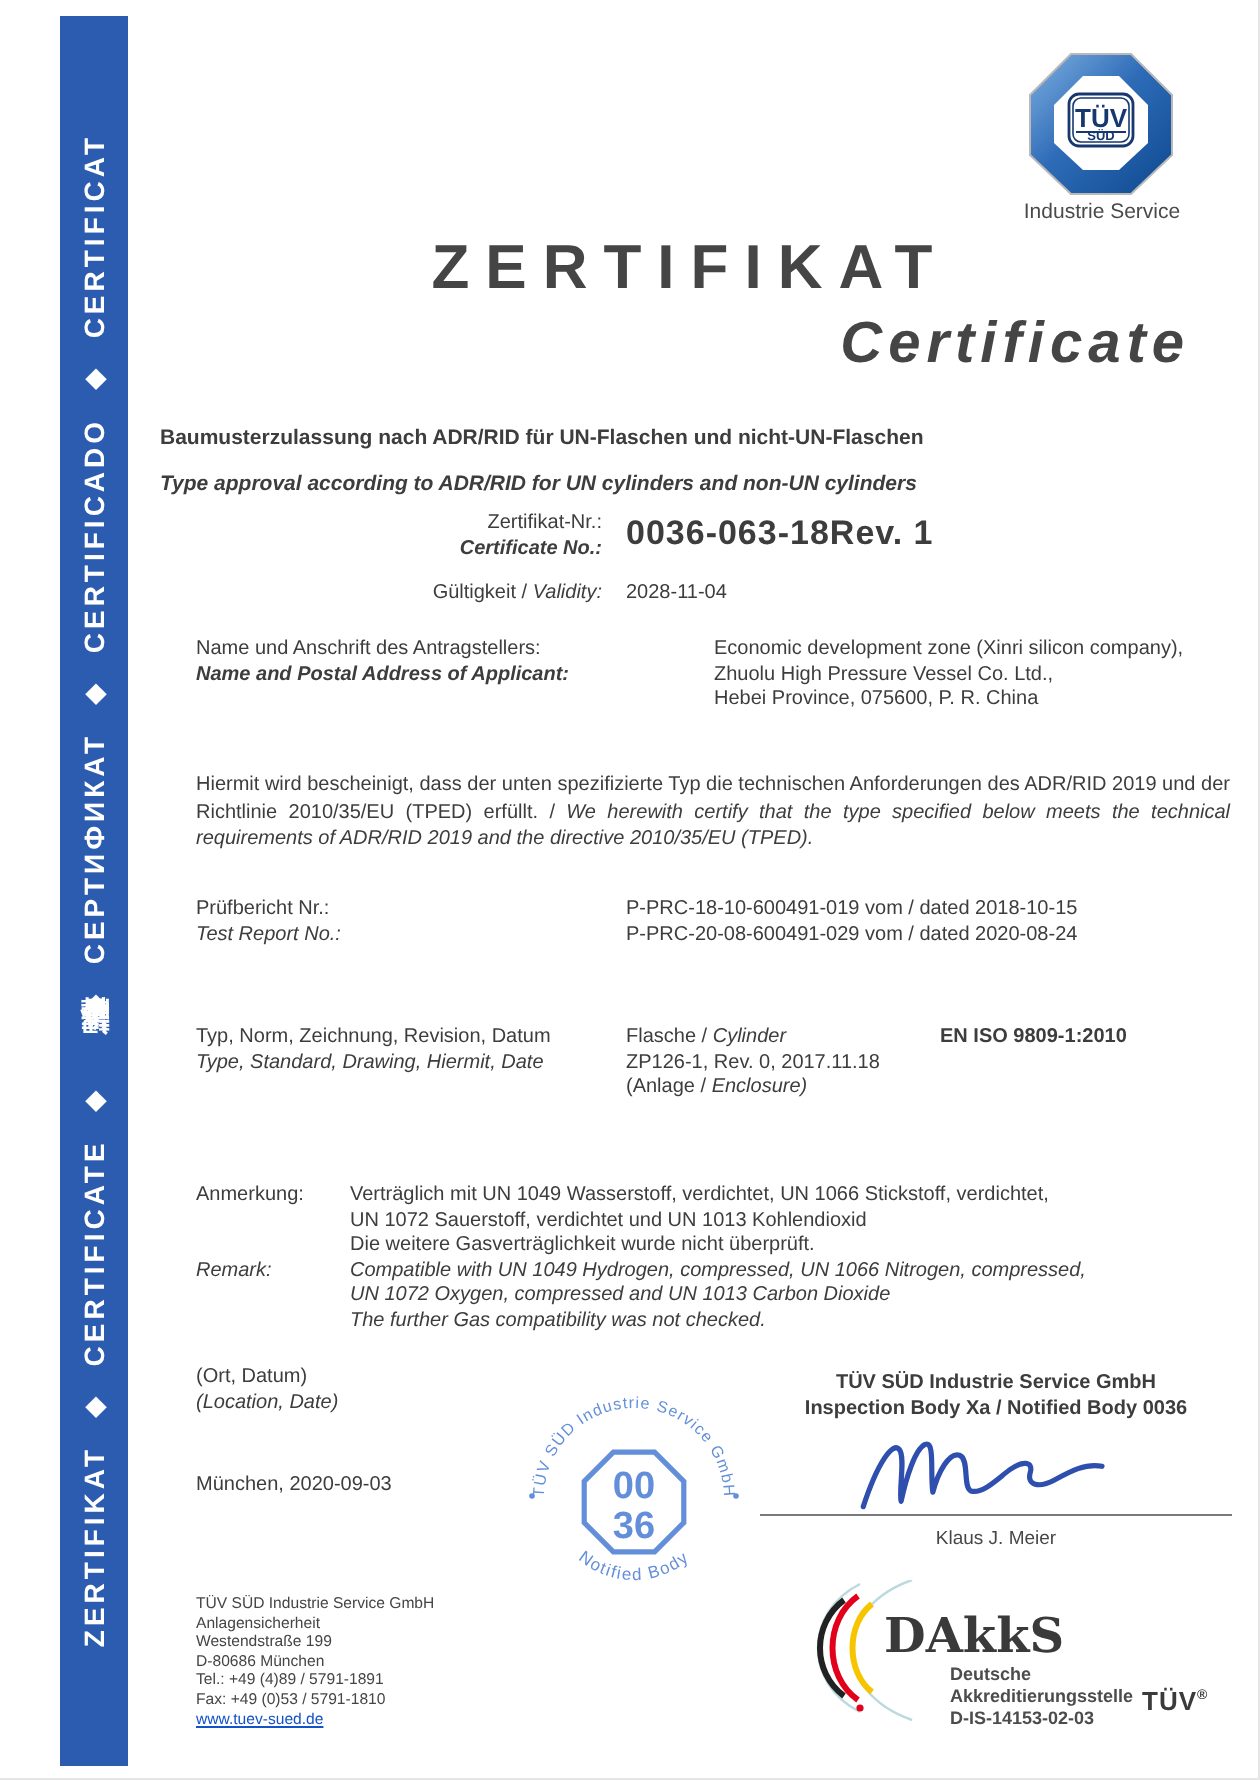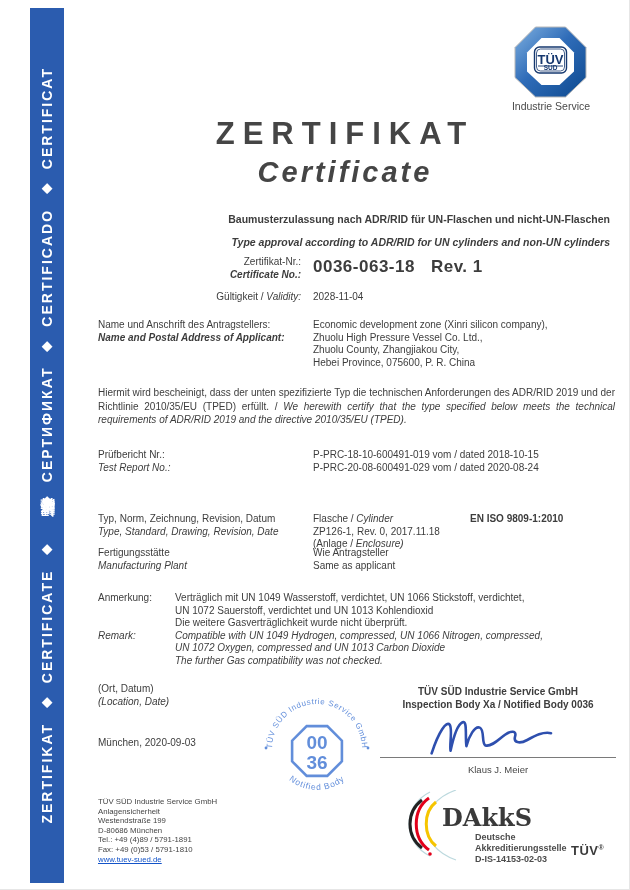--- a/index.html
+++ b/index.html
@@ -22,35 +22,35 @@
   }
 
   
   .logo { position:absolute; left:513px; top:26px; width:75px; height:72px; }
   .logo-caption { position:absolute; left:496px; top:100px; width:110px; text-align:center;
     font-size:10.5px; color:#4a4a4a; }
 
   
   .titles { position:absolute; left:95px; top:116px; width:500px; text-align:center; color:#454545; }
   .title-de { font-size:31px; font-weight:bold; letter-spacing:8px; }
-  .title-en { font-size:29px; font-weight:bold; font-style:italic; letter-spacing:3px; margin-top:4px; }
-  .subtitles { position:absolute; left:80px; top:213px; width:530px; text-align:right; }
+  .title-en { font-size:29px; font-weight:bold; font-style:italic; letter-spacing:3px; margin-top:4px;text-align:right; }
+  .subtitles { position:absolute; left:80px; top:213px; width:530px; text-align:left; }
   .sub-de { font-size:10.5px; font-weight:bold; }
   .sub-en { font-size:10.5px; font-weight:bold; font-style:italic; margin-top:11px; }
 
   
   .row { position:absolute; left:95px; width:520px; display:grid; grid-template-columns:218px 1fr;
     font-size:10px; line-height:12.5px; }
   .lbl { padding-left:3px; }
   .lbl.r { text-align:right; padding-right:12px; }
   .b { font-weight:normal; }
   .i { font-style:italic; }
   .bi { font-weight:bold; font-style:italic; }
   .certno-val { font-size:17px; font-weight:bold; line-height:17px; letter-spacing:0.5px; }
-  .certno-val .rev { margin-left:16px; }
+  .certno-val .rev { }
 
   .statement { position:absolute; left:95px; top:386px; width:520px; padding-left:3px;
     font-size:10px; line-height:13.5px; text-align:justify; }
 
   .type-val { position:relative; }
   .type-std { position:absolute; left:157px; top:0; font-weight:bold; }
 
   .remark-row { position:absolute; left:95px; width:520px; display:grid; grid-template-columns:80px 1fr;
     font-size:10px; line-height:12.5px; }
 
@@ -117,69 +117,58 @@
     <div class="certno-val" style="margin-top:2px;">
       <span>0036-063-18</span><span class="rev">Rev. 1</span>
     </div>
   </div>
 
   <div class="row" style="top:291px;">
     <div class="lbl r"><span>Gültigkeit / </span><span class="i">Validity:</span></div>
     <div>2028-11-04</div>
   </div>
 
-  <div class="row" style="top:319px;">
+  <div class="row" style="top:319px;gap:44px;">
     <div class="lbl">
       <div class="b">Name und Anschrift des Antragstellers:</div>
       <div class="bi">Name and Postal Address of Applicant:</div>
     </div>
     <div>
       <div>Economic development zone (Xinri silicon company),</div>
       <div>Zhuolu High Pressure Vessel Co. Ltd.,</div>
-      <div>Zhuolu County, Zhangjiakou City,</div>
       <div>Hebei Province, 075600, P. R. China</div>
     </div>
   </div>
 
   <p class="statement"><span>Hiermit wird bescheinigt, dass der unten spezifizierte Typ die technischen Anforderungen des ADR/RID 2019 und der Richtlinie 2010/35/EU (TPED) erfüllt. / </span><span class="i">We herewith certify that the type specified below meets the technical requirements of ADR/RID 2019 and the directive 2010/35/EU (TPED).</span></p>
 
   <div class="row" style="top:449px;">
     <div class="lbl">
       <div>Prüfbericht Nr.:</div>
       <div class="i">Test Report No.:</div>
     </div>
     <div>
       <div>P-PRC-18-10-600491-019 vom / dated 2018-10-15</div>
       <div>P-PRC-20-08-600491-029 vom / dated 2020-08-24</div>
     </div>
   </div>
 
   <div class="row" style="top:497px;margin-top:16px;">
     <div class="lbl">
       <div>Typ, Norm, Zeichnung, Revision, Datum</div>
-      <div class="i">Type, Standard, Drawing, Revision, Date</div>
+      <div class="i">Type, Standard, Drawing, Hiermit, Date</div>
     </div>
     <div class="type-val">
       <div><span>Flasche / </span><span class="i">Cylinder</span></div>
       <div>ZP126-1, Rev. 0, 2017.11.18</div>
       <div><span>(Anlage / </span><span class="i">Enclosure)</span></div>
       <span class="type-std">EN ISO 9809-1:2010</span>
     </div>
   </div>
 
-  <div class="row" style="top:547px;">
-    <div class="lbl">
-      <div>Fertigungsstätte</div>
-      <div class="i">Manufacturing Plant</div>
-    </div>
-    <div>
-      <div>Wie Antragsteller</div>
-      <div>Same as applicant</div>
-    </div>
-  </div>
 
   <div class="remark-row" style="top:592px;">
     <div class="lbl">Anmerkung:</div>
     <div>
       <div>Verträglich mit UN 1049 Wasserstoff, verdichtet, UN 1066 Stickstoff, verdichtet,</div>
       <div>UN 1072 Sauerstoff, verdichtet und UN 1013 Kohlendioxid</div>
       <div>Die weitere Gasverträglichkeit wurde nicht überprüft.</div>
     </div>
     <div class="lbl i">Remark:</div>
     <div class="i">

